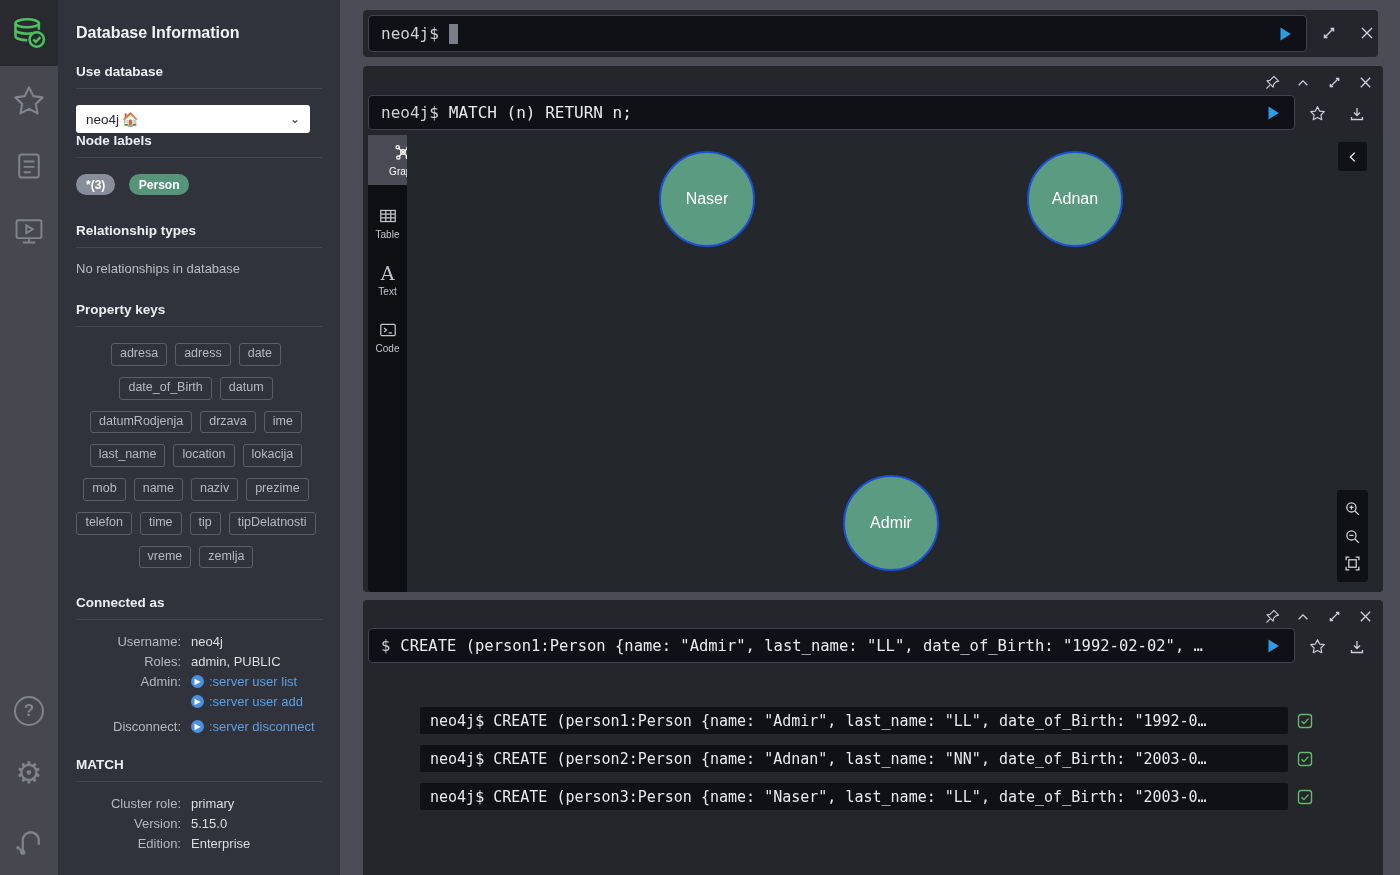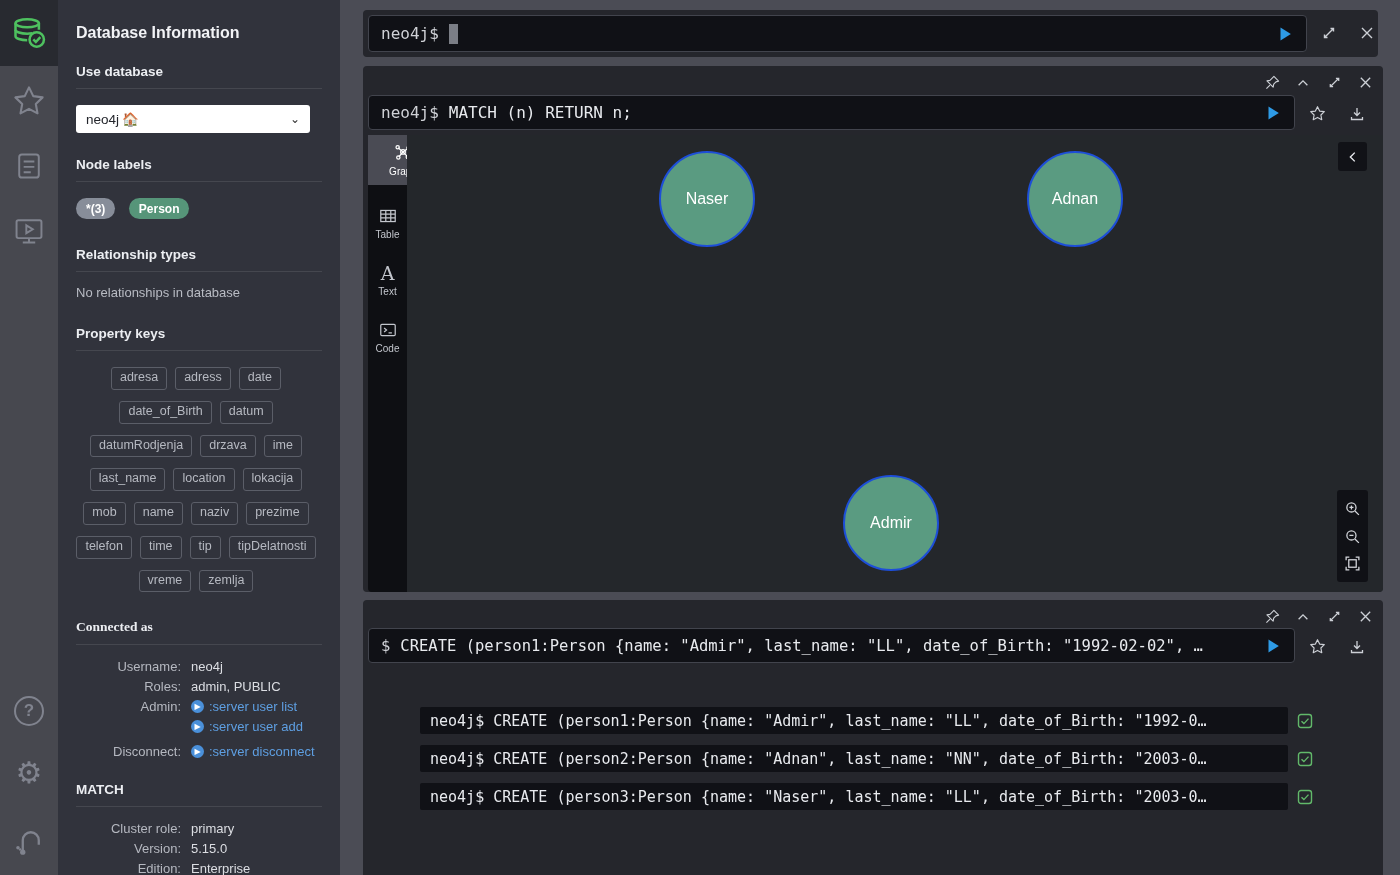--- a/index.html
+++ b/index.html
@@ -134,21 +134,21 @@
   <div class="sidebar">
     <div class="sb-title">Database Information</div>
 
     <div class="sb-head" style="margin-top:22px;">Use database</div>
     <div class="sb-div"></div>
     <div class="db-select">
       <span>neo4j 🏠</span>
       <span class="chev">⌄</span>
     </div>
 
-    <div class="sb-head" style="margin-top:24px;">Node labels</div>
+    <div class="sb-head" style="">Node labels</div>
     <div class="sb-div"></div>
     <div style="margin-top:16px;">
       <span class="badge all">*(3)</span>
       <span class="badge person">Person</span>
     </div>
 
     <div class="sb-head" style="margin-top:28px;">Relationship types</div>
     <div class="sb-div"></div>
     <div class="sb-muted" style="margin-top:13px;">No relationships in database</div>
 
@@ -171,21 +171,21 @@
       <span class="chip">naziv</span>
       <span class="chip">prezime</span>
       <span class="chip">telefon</span>
       <span class="chip">time</span>
       <span class="chip">tip</span>
       <span class="chip">tipDelatnosti</span>
       <span class="chip">vreme</span>
       <span class="chip">zemlja</span>
     </div>
 
-    <div class="sb-head" style="margin-top:27px;font-family:Liberation Serif, serif;">Connected as</div>
+    <div class="sb-head" style="margin-top:27px;">Connected as</div>
     <div class="sb-div"></div>
     <div class="kv">
       <div class="k">Username:</div>
       <div class="v">neo4j</div>
       <div class="k">Roles:</div>
       <div class="v">admin, PUBLIC</div>
       <div class="k">Admin:</div>
       <div class="v">
         <div class="cmd-link">
           <span class="play-dot">▶</span>

